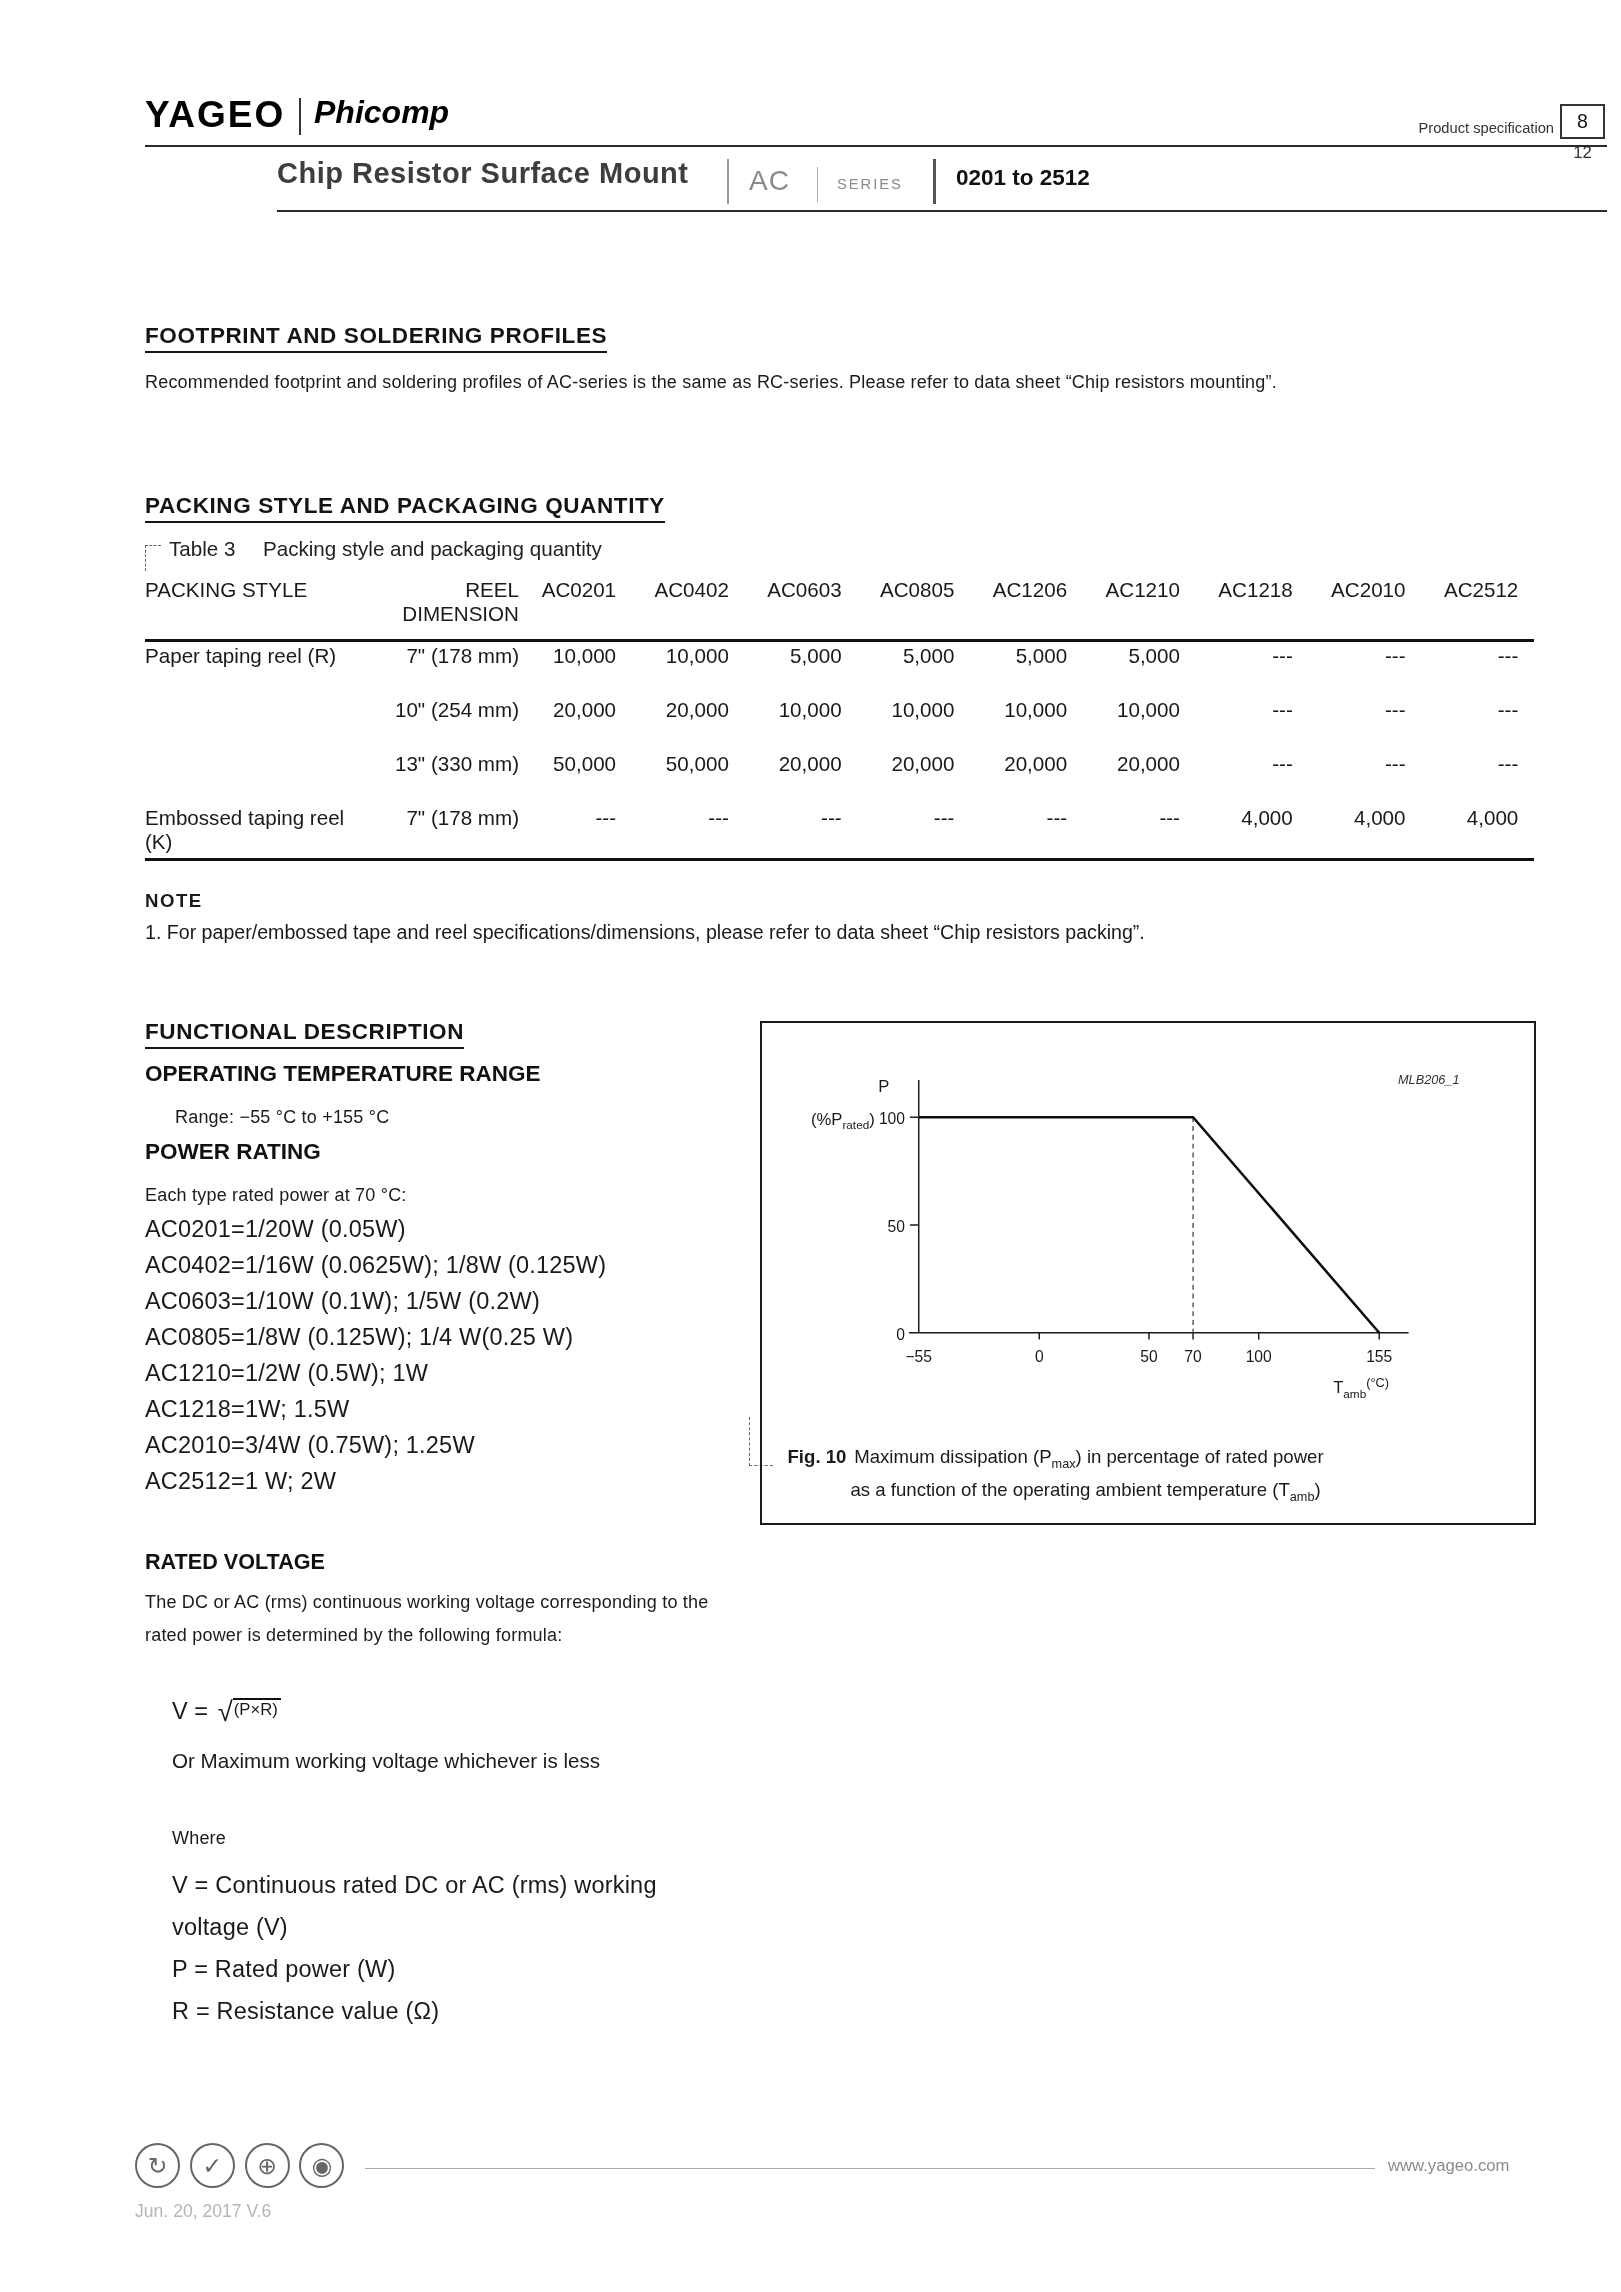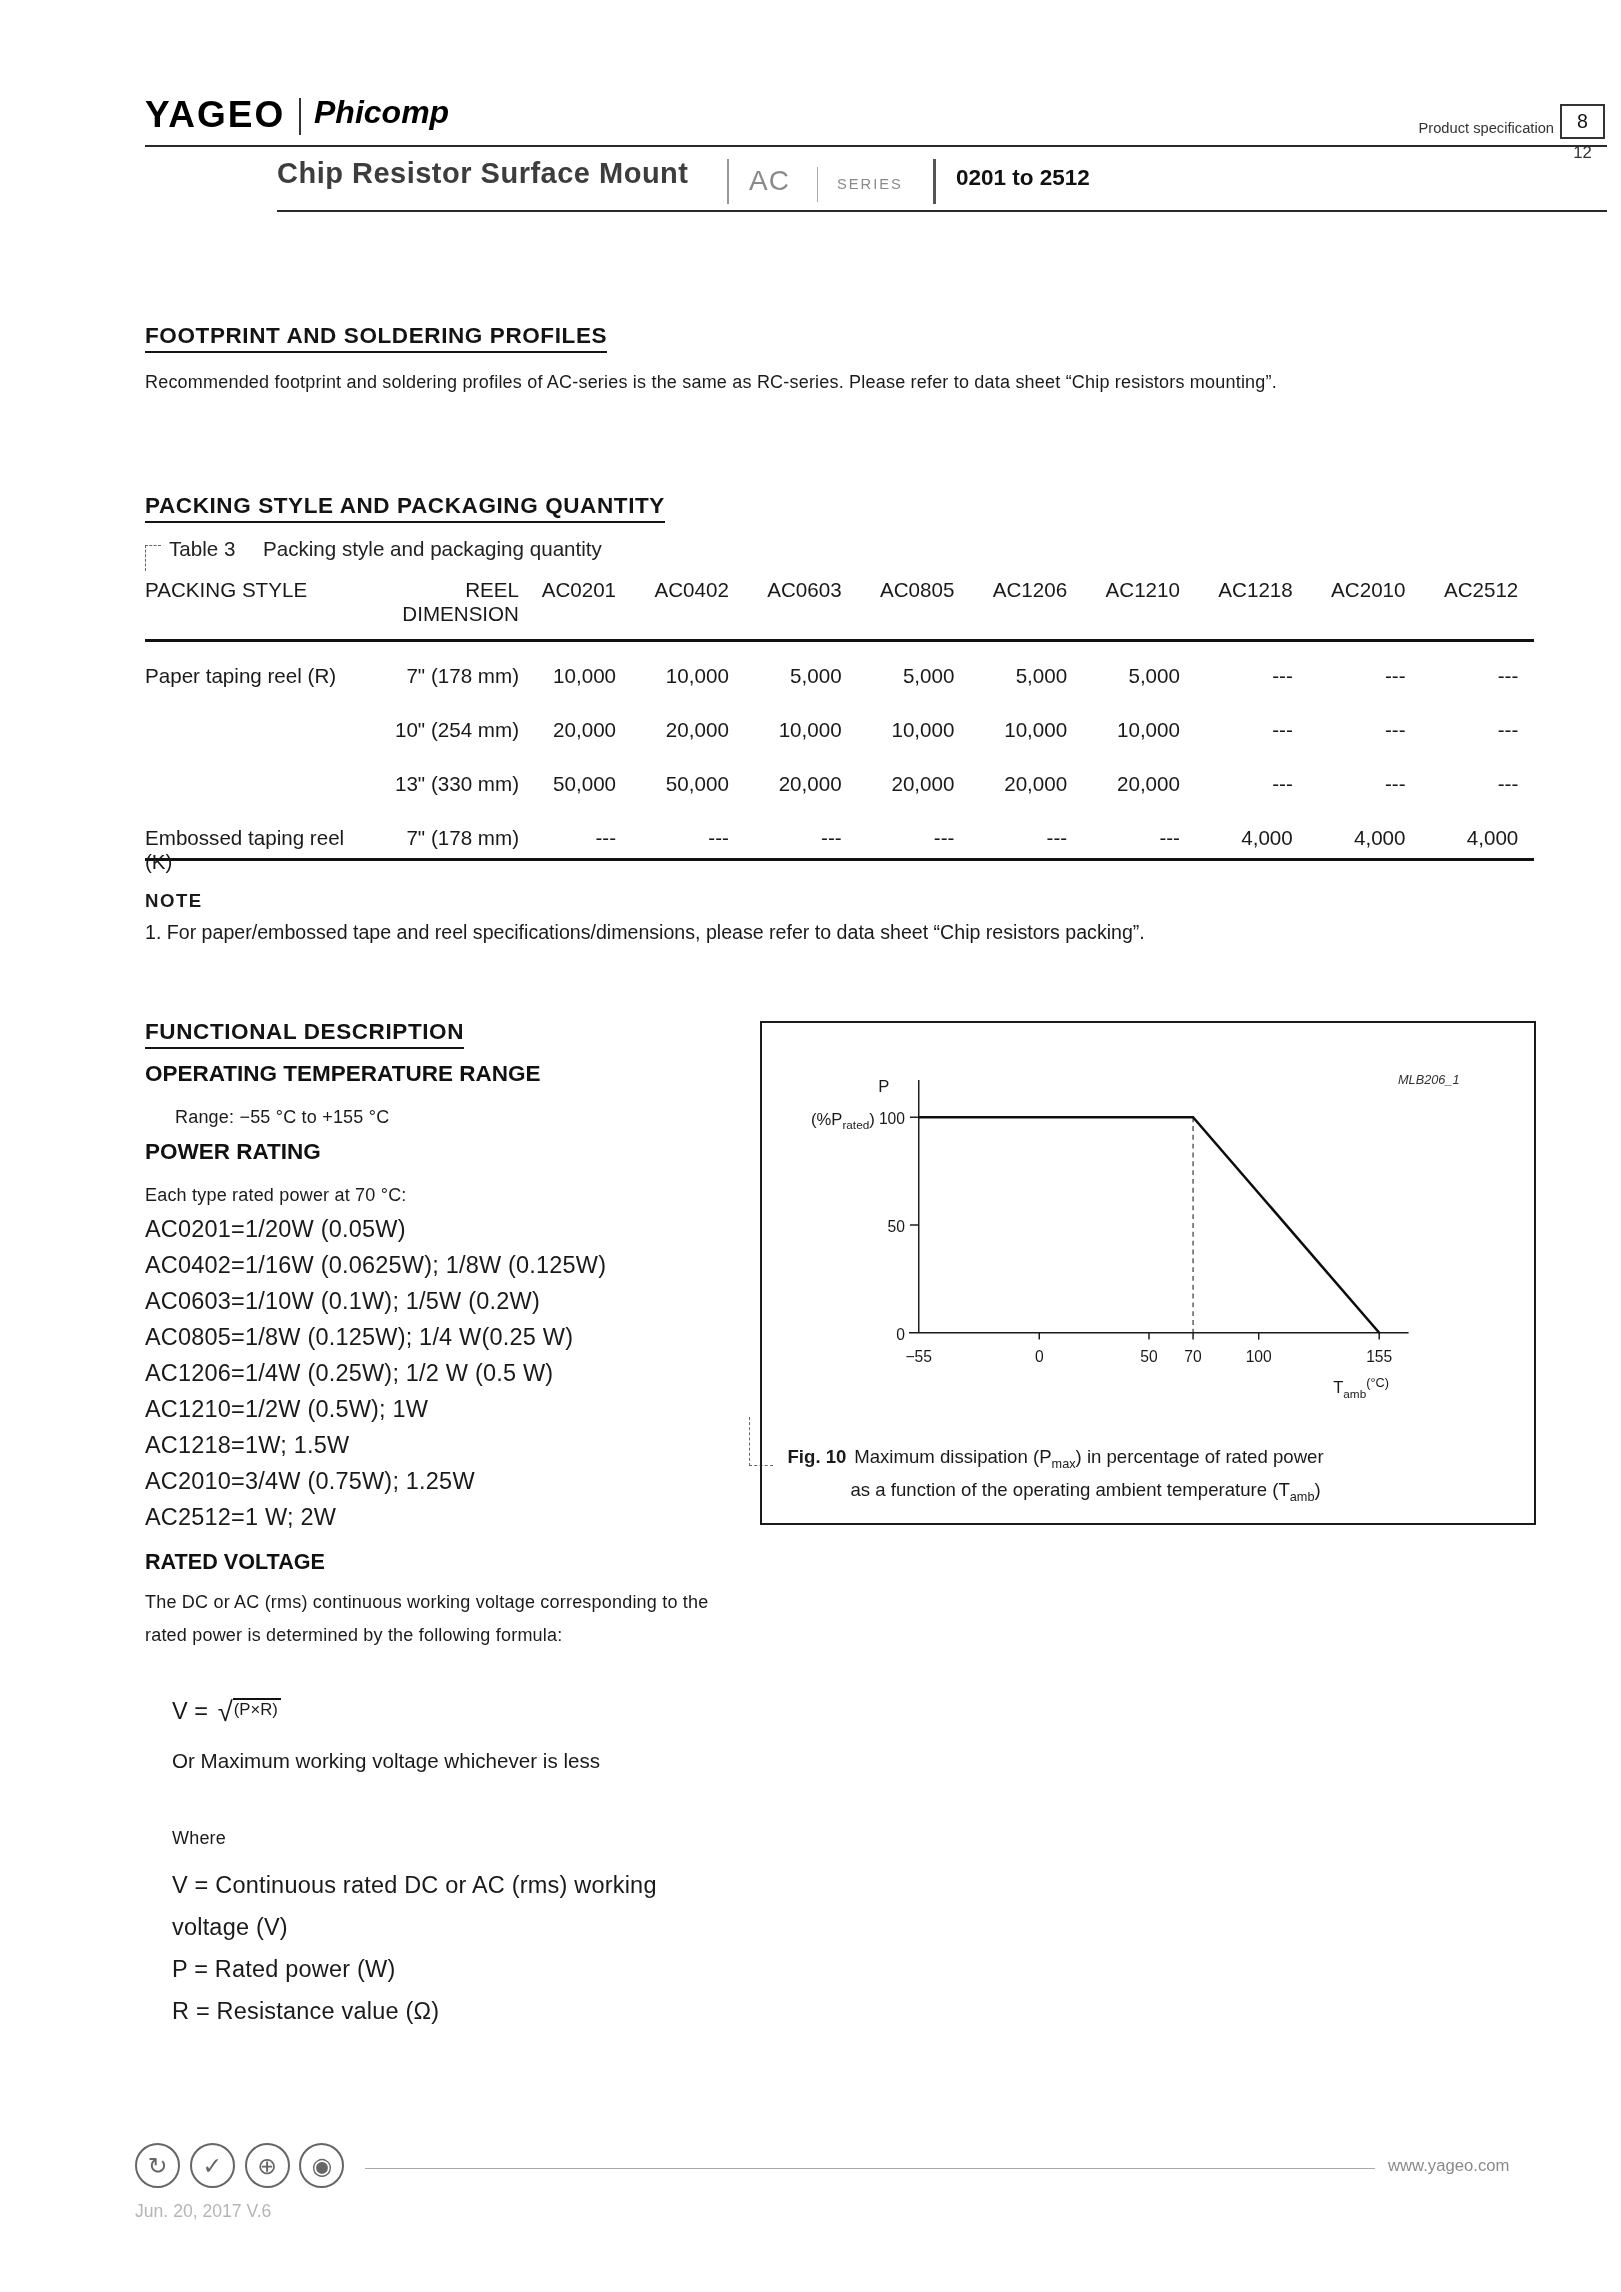--- a/index.html
+++ b/index.html
@@ -42,21 +42,21 @@
   .tbl-bracket { left:145px; top:545px; width:15.7px; height:25.5px;
                  border-left:1px dashed #666; border-top:1px dashed #666; }
   .tbl-caption { left:169px; top:537px; font-size:20.6px; color:#222; }
   .tbl-caption .lbl { display:inline-block; width:94px; }
 
   
   .table { left:145px; top:578px; width:1389px; }
   .t-row { display:grid; grid-template-columns:227px 147px repeat(9, 1fr); align-items:start; }
   .t-head { min-height:57px; font-size:20.6px; }
   .t-body-row { height:54px; font-size:20.6px; }
-  .t-body-row .tc { padding-top:22px; }
+  .t-body-row .tc { padding-top:2px; }
   .tc.c-style { text-align:left; }
   .tc.c-dim { text-align:right; }
   .tc.num { text-align:right; padding-right:15.7px; }
   .t-rule { height:2.9px; background:#111; }
   .t-head { margin-bottom:3.9px; }
 
   .h-note { left:145px; top:890px; font-size:18.6px; font-weight:700; letter-spacing:1.5px; }
   .p-note { left:145px; top:921px; width:1372px; font-size:19.6px; }
 
   .h-func { left:145px; top:1019px; }
@@ -213,21 +213,20 @@
   <div class="abs h-func"><span class="sec-h">FUNCTIONAL DESCRIPTION</span></div>
   <div class="abs h-otr sub-h">OPERATING TEMPERATURE RANGE</div>
   <div class="abs p-otr body-t">Range: −55 °C to +155 °C</div>
   <div class="abs h-power sub-h">POWER RATING</div>
   <div class="abs p-power-intro body-t">Each type rated power at 70 °C:</div>
   <div class="abs power-list">
     <div>AC0201=1/20W (0.05W)</div>
     <div>AC0402=1/16W (0.0625W); 1/8W (0.125W)</div>
     <div>AC0603=1/10W (0.1W); 1/5W (0.2W)</div>
     <div>AC0805=1/8W (0.125W); 1/4 W(0.25 W)</div>
-    <div>AC1206=1/4W (0.25W); 1/2 W (0.5 W)</div>
     <div>AC1210=1/2W (0.5W); 1W</div>
     <div>AC1218=1W; 1.5W</div>
     <div>AC2010=3/4W (0.75W); 1.25W</div>
     <div>AC2512=1 W; 2W</div>
   </div>
   <div class="abs h-rv sub-h">RATED VOLTAGE</div>
   <div class="abs p-rv body-t">The DC or AC (rms) continuous working voltage corresponding to the rated power is determined by the following formula:</div>
   <div class="abs formula">
     <span class="lhs">V =</span><span class="sqrt">√</span><span class="radicand">(P×R)</span>
   </div>

